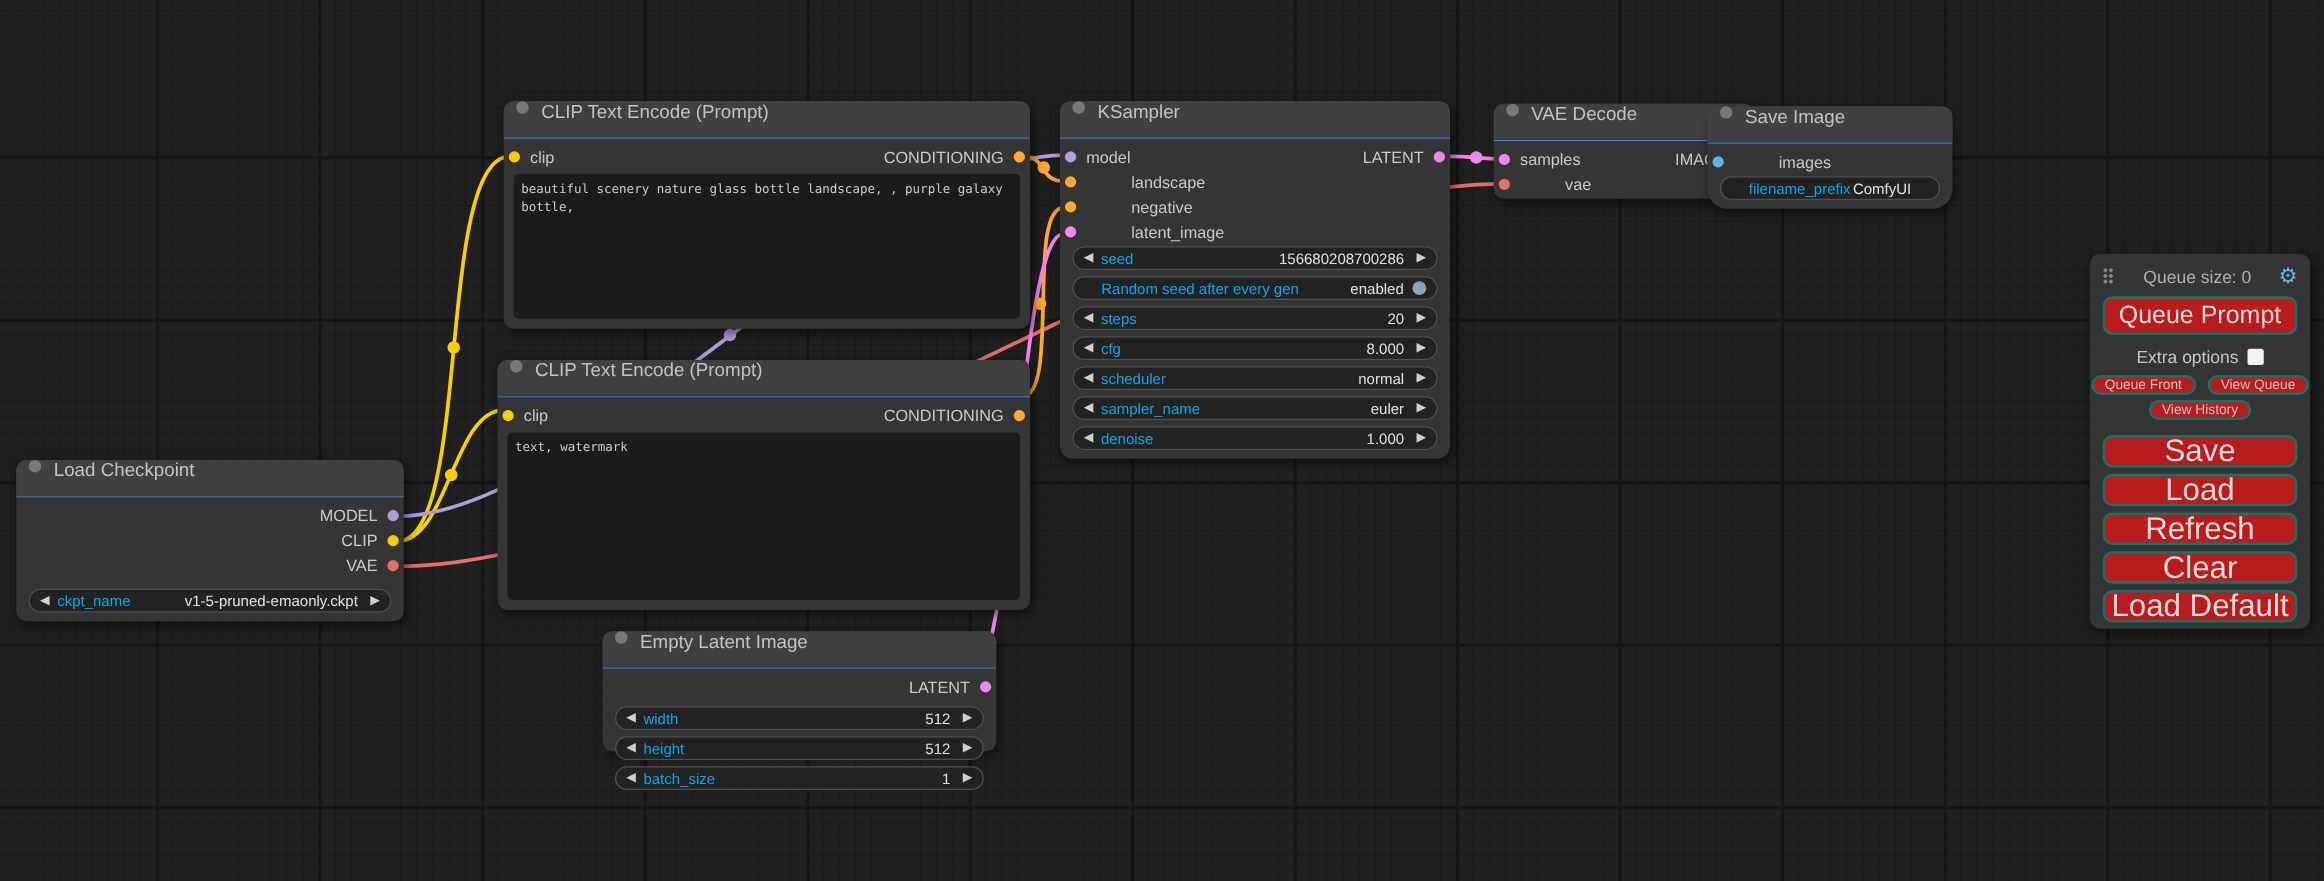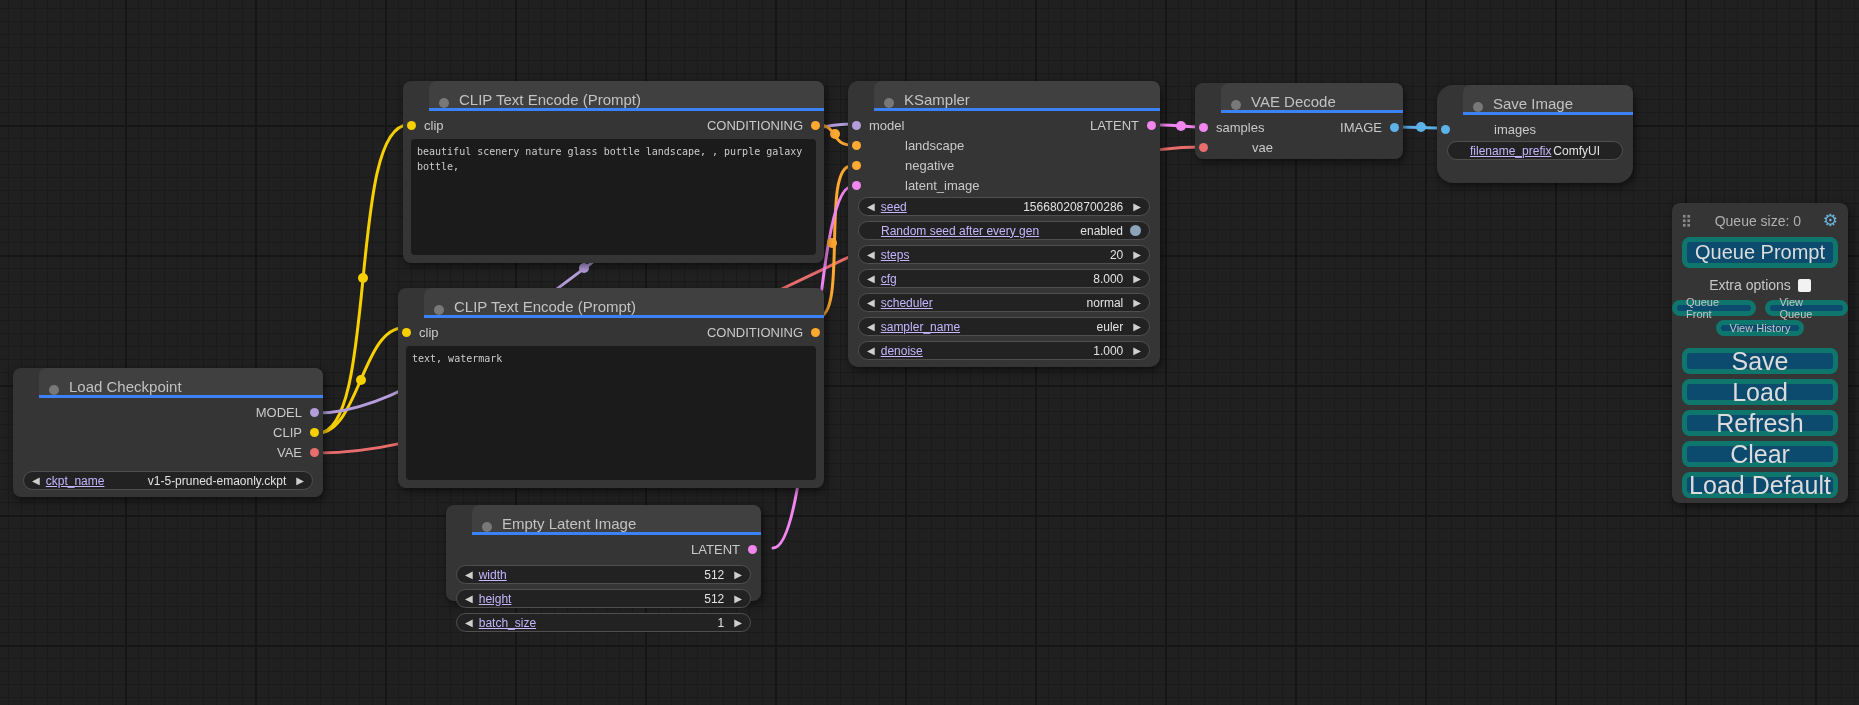--- a/index.html
+++ b/index.html
@@ -12,39 +12,39 @@
       linear-gradient(90deg,#151515 2px, transparent 2px),
       linear-gradient(#1a1a1a 1px, transparent 1px),
       linear-gradient(90deg,#1a1a1a 1px, transparent 1px);
     background-size:130px 130px,130px 130px,13px 13px,13px 13px;
     background-position:-5px -5px; }
   #wires { position:absolute; left:0; top:0; z-index:1; }
 
   .node { position:absolute; z-index:2; background:#353535; border-radius:8px;
     box-shadow:2px 3px 9px rgba(0,0,0,.55); color:#ccc; }
   .ntitle { height:30px; background:#404040; border-radius:8px 8px 0 0;
-    display:flex; align-items:flex-end; padding:0 10px; font-size:15px; color:#c2c2c2;
-    border-bottom:3px solid #3b82f6;margin-left:26px; }
+    display:flex; align-items:flex-start; padding:0 10px; font-size:15px; color:#c2c2c2;
+    border-bottom:1px solid #3b82f6; }
   .ndot { width:10px; height:10px; border-radius:50%; background:#787878; margin-right:10px; flex:0 0 auto; }
   .nbody { padding-top:4px; display:flex; flex-direction:column; }
   .prow { height:20px; display:flex; align-items:center; font-size:13px; color:#c9c9c9; position:relative; }
   .pdot { width:9px; height:9px; border-radius:50%; flex:0 0 auto; }
   .prow.in  { padding-left:4px;gap:36px; }
   .prow.in .pdot { margin-right:8px; }
   .prow.dual { justify-content:space-between; padding:0 4px; }
   .pin, .pout { display:flex; align-items:center; }
   .pin .pdot { margin-right:8px; }
   .pout .pdot { margin-left:8px; }
   .prow.out { justify-content:flex-end; padding-right:4px; }
   .prow.out .pdot { margin-left:8px; }
 
   .widget { height:19px; margin:0 10px; border:1px solid #4f4f4f; border-radius:10px;
     background:#222; display:flex; align-items:center; font-size:12px; padding:0 8px; }
   .widget + .widget { margin-top:5px; }
-  .wlabel { color:#c4b5fd; margin-left:6px; white-space:nowrap;text-decoration:underline; }
+  .wlabel { color:#0ea5e9; margin-left:6px; white-space:nowrap; }
   .wvalue { color:#e2e2e2; margin-left:auto; white-space:nowrap; }
   .arr { color:#cfcfcf; font-size:10px; line-height:1; }
   .arr.l::before { content:"◀"; }
   .arr.r::before { content:"▶"; }
   .arr.r { margin-left:10px; }
   .widget.noarr .wlabel { margin-left:14px; }
   .toggle-dot { width:11px; height:11px; border-radius:50%; margin-left:7px; flex:0 0 auto; }
 
   .ntext { flex:1; margin:4px 8px 8px 8px; background:#1b1b1b; border-radius:4px;
     padding:5px 6px; font-family:"DejaVu Sans Mono", monospace; font-size:10px;
@@ -53,21 +53,21 @@
   
   #queue-panel { position:absolute; z-index:3; left:1672px; top:203px; width:176px; height:300px;
     background:#353535; border-radius:8px; box-shadow:2px 3px 10px rgba(0,0,0,.55); }
   .qheader { display:flex; align-items:center; padding:9px 10px 2px 10px; }
   .drag-dots { width:9px; height:13px; margin-right:6px;
     background-image:radial-gradient(circle,#8a8a8a 1.4px,transparent 1.6px);
     background-size:4.5px 4.5px; }
   .qsize { flex:1; text-align:center; color:#b0b0b0; font-size:14px; }
   .gear { font-size:17px; line-height:1; margin-left:4px; }
   .qbtn { display:flex; align-items:center; justify-content:center;
-    background:#0c4a6e; border:5px solid #0f766e; border-radius:8px; color:#dcdcdc; }
+    background:#b91c1c; border:2px solid #0f766e; border-radius:8px; color:#dcdcdc; }
   .qp-main { margin:6px 10px 0 10px; height:31px; font-size:20px; }
   .extra-row { display:flex; align-items:center; justify-content:center; margin-top:9px; }
   .extra-label { color:#c7c7c7; font-size:14px; }
   .checkbox { width:13px; height:13px; background:#f2f2f2; border-radius:2px; margin-left:7px; }
   .small-row { display:flex; justify-content:center; gap:9px; margin-top:7px; }
   .qbtn.small { height:16px; font-size:11px; border-radius:9px; padding:0 9px; color:#c5c5c5; }
   .hist-row { display:flex; justify-content:center; margin-top:4px; }
   .qbtn.big { margin:5px 10px 0 10px; height:26px; font-size:25px; }
   .qbtn.first-big { margin-top:12px; }
 </style>
@@ -161,21 +161,21 @@
         </span>
         <span class="pout">
           <span>CONDITIONING</span>
           <span class="pdot" style="background: rgb(255, 169, 49);"></span>
         </span>
       </div>
       <div class="ntext">text, watermark</div>
     </div>
   </div>
 
-  <div class="node" style="left:446px; top:505px; width:315px; height:96px;">
+  <div class="node" style="left:482px; top:505px; width:315px; height:96px;">
     <div class="ntitle">
       <span class="ndot"></span>
       <span>Empty Latent Image</span>
     </div>
     <div class="nbody">
       <div class="prow out">
         <span>LATENT</span>
         <span class="pdot" style="background: rgb(242, 134, 239);"></span>
       </div>
       <div class="widget" style="margin-top:6px;">
@@ -287,21 +287,21 @@
           <span class="pdot" style="background: rgb(93, 178, 232);"></span>
         </span>
       </div>
       <div class="prow in">
         <span class="pdot" style="background: rgb(233, 109, 109);"></span>
         <span>vae</span>
       </div>
     </div>
   </div>
 
-  <div class="node" style="left:1437px; top:85px; width:196px; height:98px;border-radius:16px;">
+  <div class="node" style="left:1366px; top:85px; width:196px; height:82px;border-radius:16px;">
     <div class="ntitle">
       <span class="ndot"></span>
       <span>Save Image</span>
     </div>
     <div class="nbody">
       <div class="prow in">
         <span class="pdot" style="background: rgb(93, 178, 232);"></span>
         <span>images</span>
       </div>
       <div class="widget noarr" style="margin-top:2px;">

